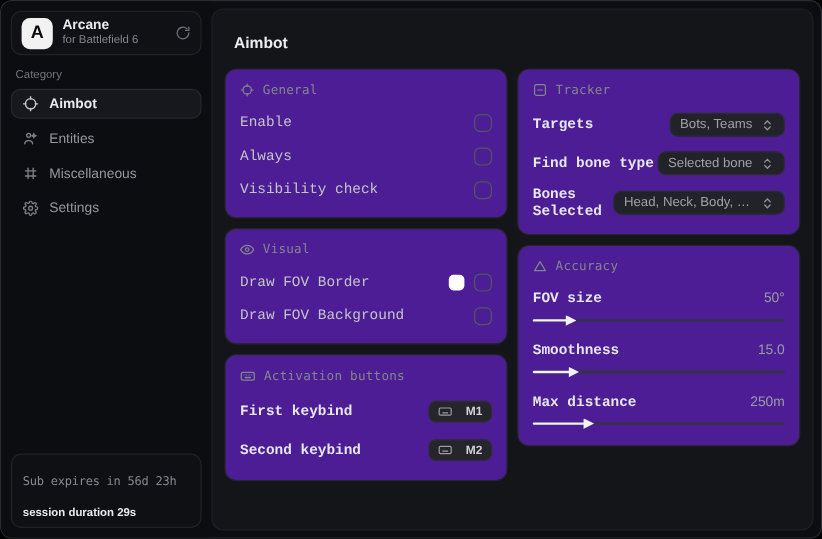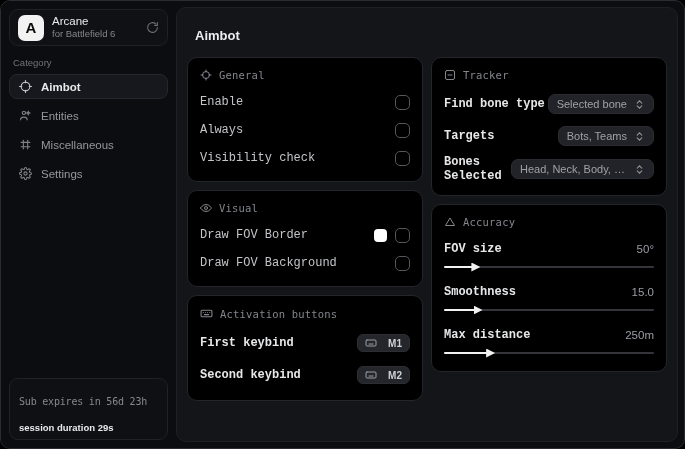--- a/index.html
+++ b/index.html
@@ -21,21 +21,21 @@
     display:flex; align-items:center; gap:8px;
     background:#101114; border:1px solid #202127; border-radius:9px;
     padding:5px 8px; height:37px;
   }
   .logo {
     width:26px; height:26px; background:#f2f2f2; border-radius:7px;
     display:flex; align-items:center; justify-content:center;
     color:#0a0a0a; font-weight:bold; font-size:15px;
   }
   .app-meta { flex:1; line-height:1.15; }
-  .app-name { color:#e9eaec; font-size:11.5px; font-weight:normal; }
+  .app-name { color:#e9eaec; font-size:11.5px; font-weight:bold; }
   .app-sub { color:#83868d; font-size:9.5px; }
   .refresh-btn { color:#6c6f76; display:flex; align-items:center; cursor:pointer; }
 
   .category-label { color:#70737a; font-size:9.5px; margin:11px 0 6px 4px; }
 
   .nav-item {
     display:flex; align-items:center; gap:9px; height:25px;
     padding:0 9px; border-radius:8px; margin-bottom:4px;
     color:#94979d; font-size:11.5px; cursor:pointer;
     border:1px solid transparent;
@@ -58,21 +58,21 @@
     flex:1; margin:6px 6px 6px 0; background:#141519;
     border:1px solid #1f2026; border-radius:10px;
     padding:12px 10px 12px 10px; overflow:hidden;
   }
   .page-title { color:#eceded; font-size:13px; font-weight:bold; margin:8px 0 14px 8px; }
 
   .columns { display:flex; gap:8px; }
   .col { width:240px; display:flex; flex-direction:column; gap:8px; }
 
   .card {
-    background:#000000; border:1px solid #24252b; border-radius:10px;
+    background:#4c1d95; border:1px solid #24252b; border-radius:10px;
     padding:11px 12px 12px;
   }
   .card-head {
     display:flex; align-items:center; gap:7px; margin-bottom:10px;
     color:#83868c;
   }
   .card-head-label { font-family:"DejaVu Sans Mono", monospace; font-size:10.5px; letter-spacing:0.2px; }
   .card-head .hicon { display:flex; align-items:center; }
 
   .row {
@@ -293,35 +293,35 @@
           <div class="card-head">
             <span class="hicon">
               <svg width="12" height="12" viewBox="0 0 24 24" fill="none" stroke="currentColor" stroke-width="2" stroke-linecap="round">
                 <rect x="3" y="3" width="18" height="18" rx="3"></rect>
                   <line x1="8" y1="12" x2="16" y2="12"></line>
               </svg>
             </span>
             <span class="card-head-label">Tracker</span>
           </div>
           <div class="row" style="min-height:26px;">
-            <span class="row-label bright">Find bone type</span>
+            <span class="row-label bright">Targets</span>
             <span class="select-pill">
-              <span>Selected bone</span>
+              <span>Bots, Teams</span>
               <span class="cicon">
                 <svg width="11" height="11" viewBox="0 0 24 24" fill="none" stroke="currentColor" stroke-width="2.4" stroke-linecap="round">
                   <polyline points="7 9 12 4 17 9"></polyline>
                     <polyline points="7 15 12 20 17 15"></polyline>
                 </svg>
               </span>
             </span>
           </div>
           <div class="row" style="min-height:26px;">
-            <span class="row-label bright">Targets</span>
+            <span class="row-label bright">Find bone type</span>
             <span class="select-pill">
-              <span>Bots, Teams</span>
+              <span>Selected bone</span>
               <span class="cicon">
                 <svg width="11" height="11" viewBox="0 0 24 24" fill="none" stroke="currentColor" stroke-width="2.4" stroke-linecap="round">
                   <polyline points="7 9 12 4 17 9"></polyline>
                     <polyline points="7 15 12 20 17 15"></polyline>
                 </svg>
               </span>
             </span>
           </div>
           <div class="row" style="min-height:26px;align-items:center;">
             <span class="row-label bright">Bones Selected</span>

